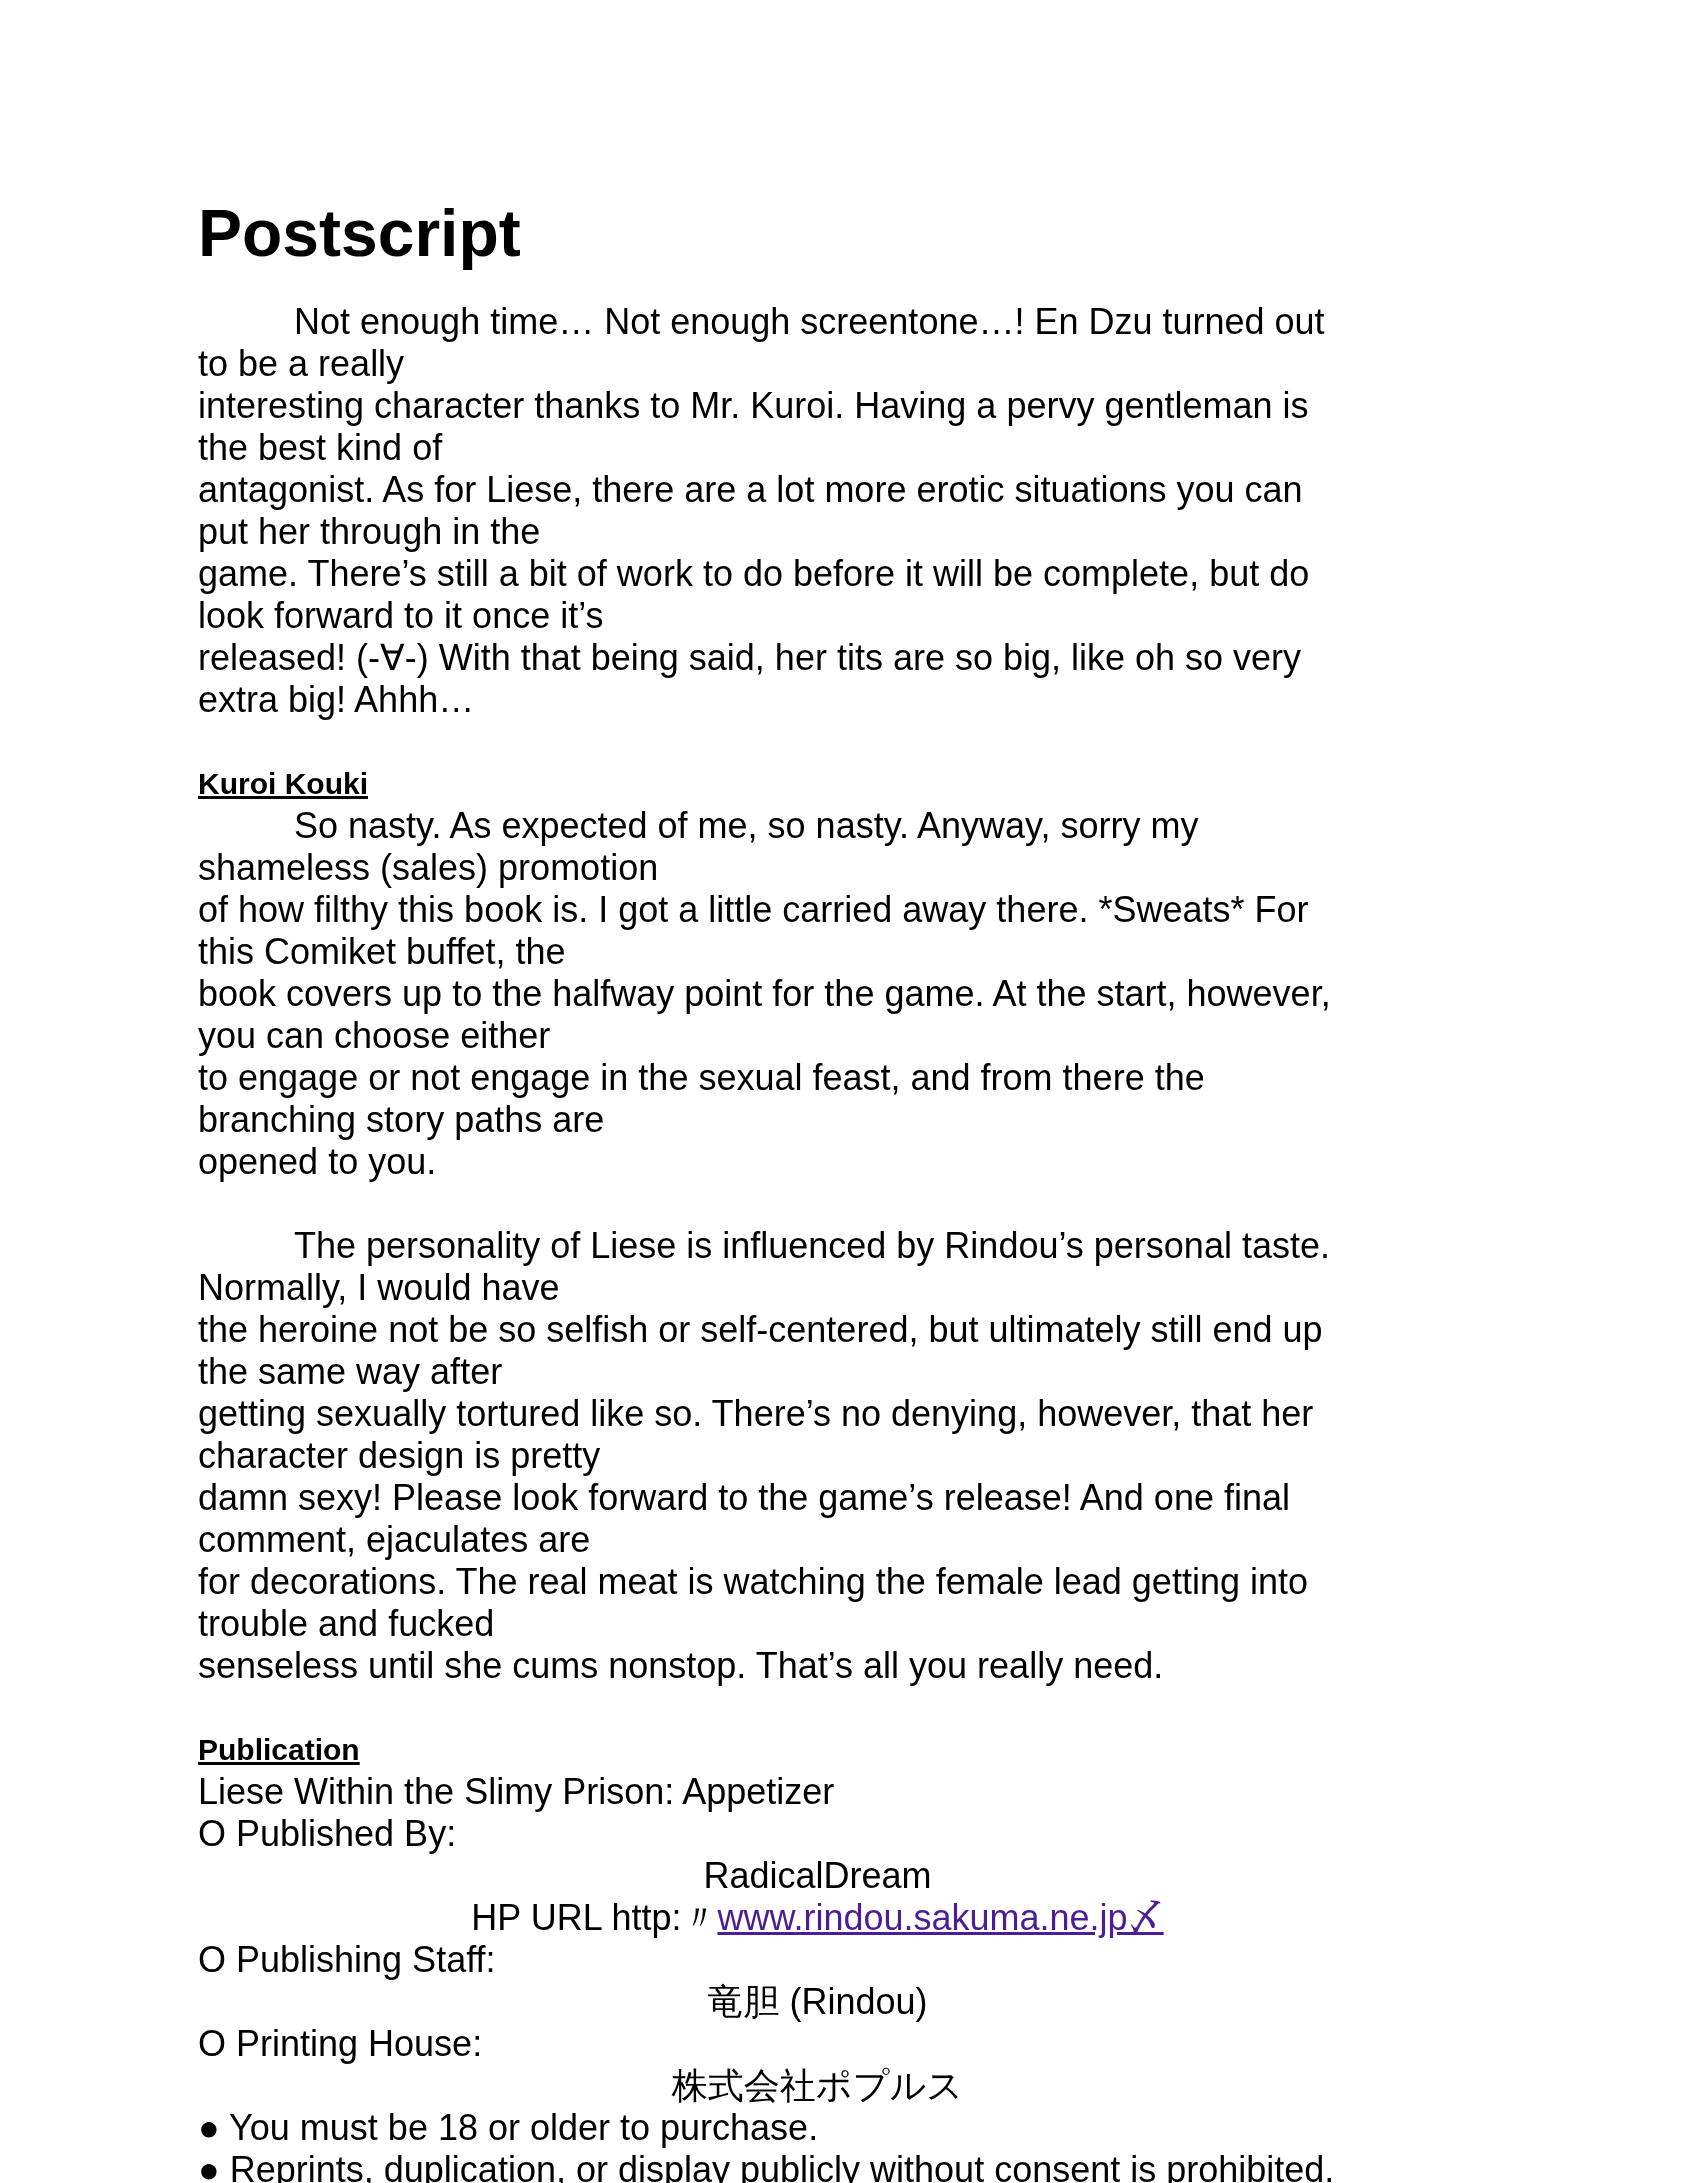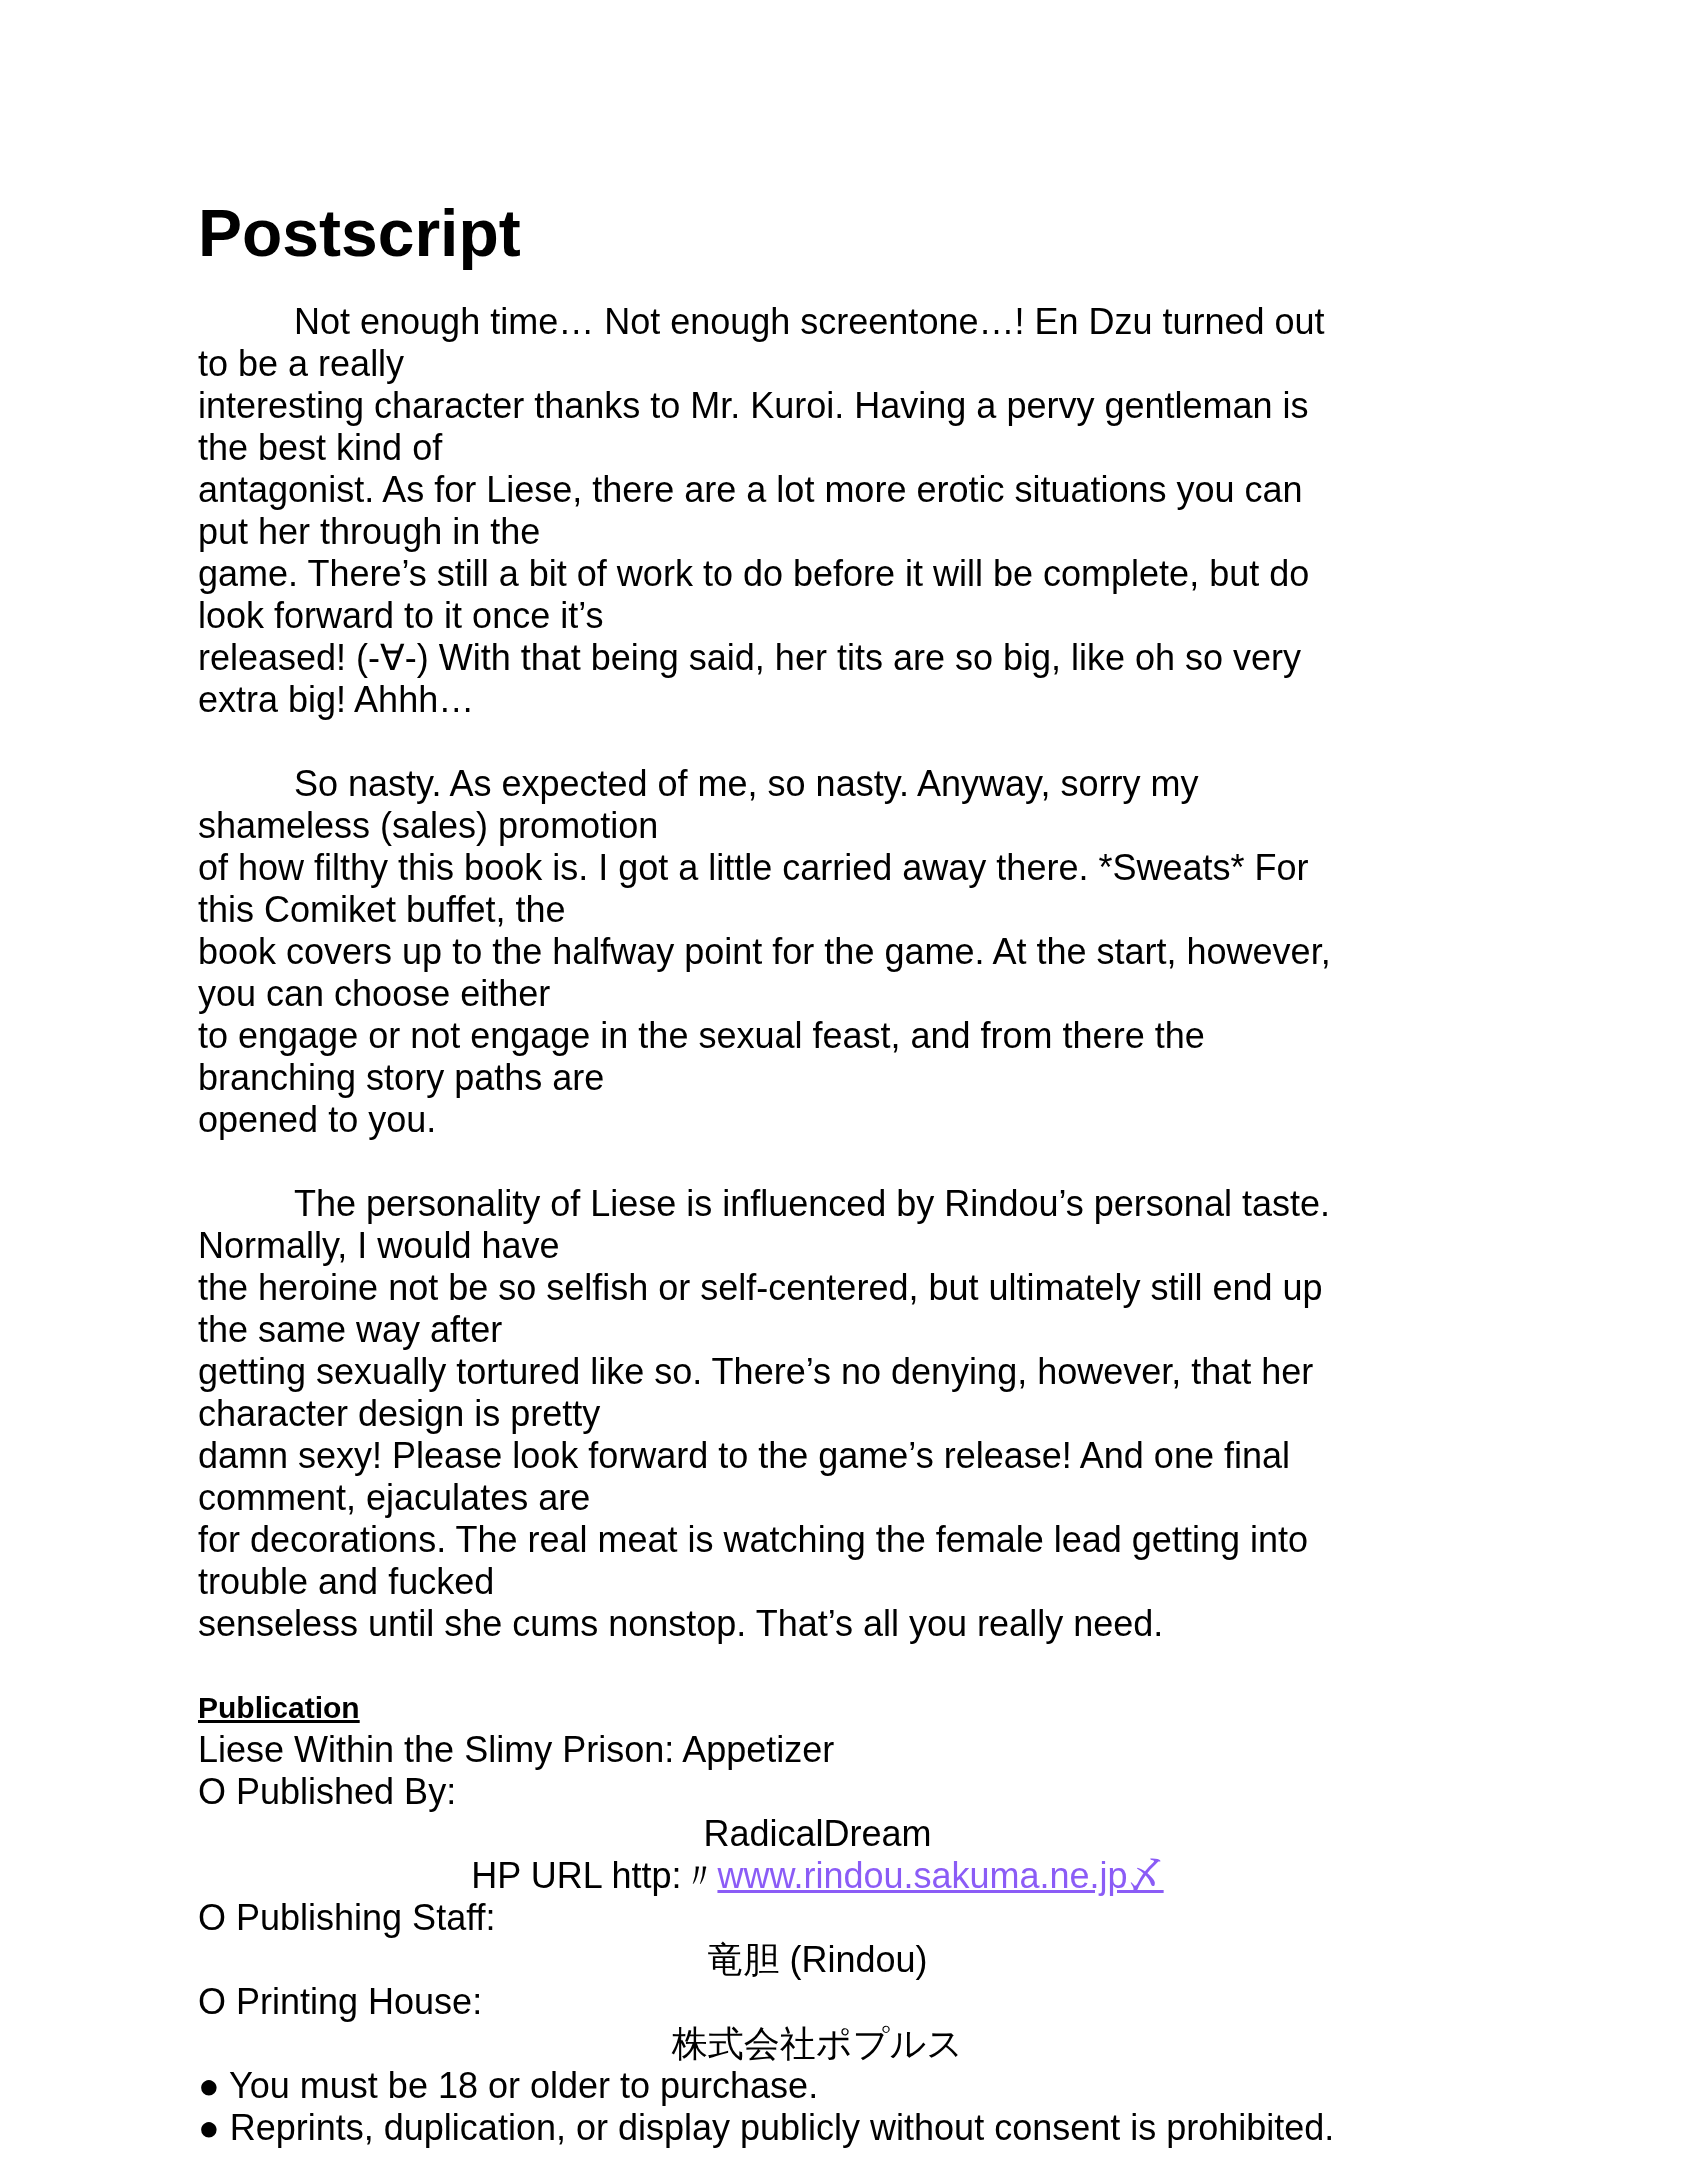--- a/index.html
+++ b/index.html
@@ -46,40 +46,41 @@
     text-indent: 96px;
   }
   .sub-item {
     padding-left: 99px;
     text-align: center;
   }
   .gap {
     height: 42px;
   }
   a.doc-link {
-    color: #8b5cf6;
+    color: #4c1d95;
     text-decoration: underline;
     cursor: pointer;
   }
 </style>
 </head>
 <body>
 
 <div class="page">
 
   <h1 class="doc-title">Postscript</h1>
 
   <p class="body-text indent-first">Not enough time… Not enough screentone…! En Dzu turned out to be a really
 interesting character thanks to Mr. Kuroi. Having a pervy gentleman is the best kind of
 antagonist. As for Liese, there are a lot more erotic situations you can put her through in the
 game. There’s still a bit of work to do before it will be complete, but do look forward to it once it’s
 released! (-∀-) With that being said, her tits are so big, like oh so very extra big! Ahhh…</p>
 
   <div class="gap"></div>
 
+  <p class="section-heading"><span>Kuroi Kouki</span></p>
   <p class="body-text indent-first">So nasty. As expected of me, so nasty. Anyway, sorry my shameless (sales) promotion
 of how filthy this book is. I got a little carried away there. *Sweats* For this Comiket buffet, the
 book covers up to the halfway point for the game. At the start, however, you can choose either
 to engage or not engage in the sexual feast, and from there the branching story paths are
 opened to you.</p>
 
   <div class="gap"></div>
 
   <p class="body-text indent-first">The personality of Liese is influenced by Rindou’s personal taste. Normally, I would have
 the heroine not be so selfish or self-centered, but ultimately still end up the same way after

